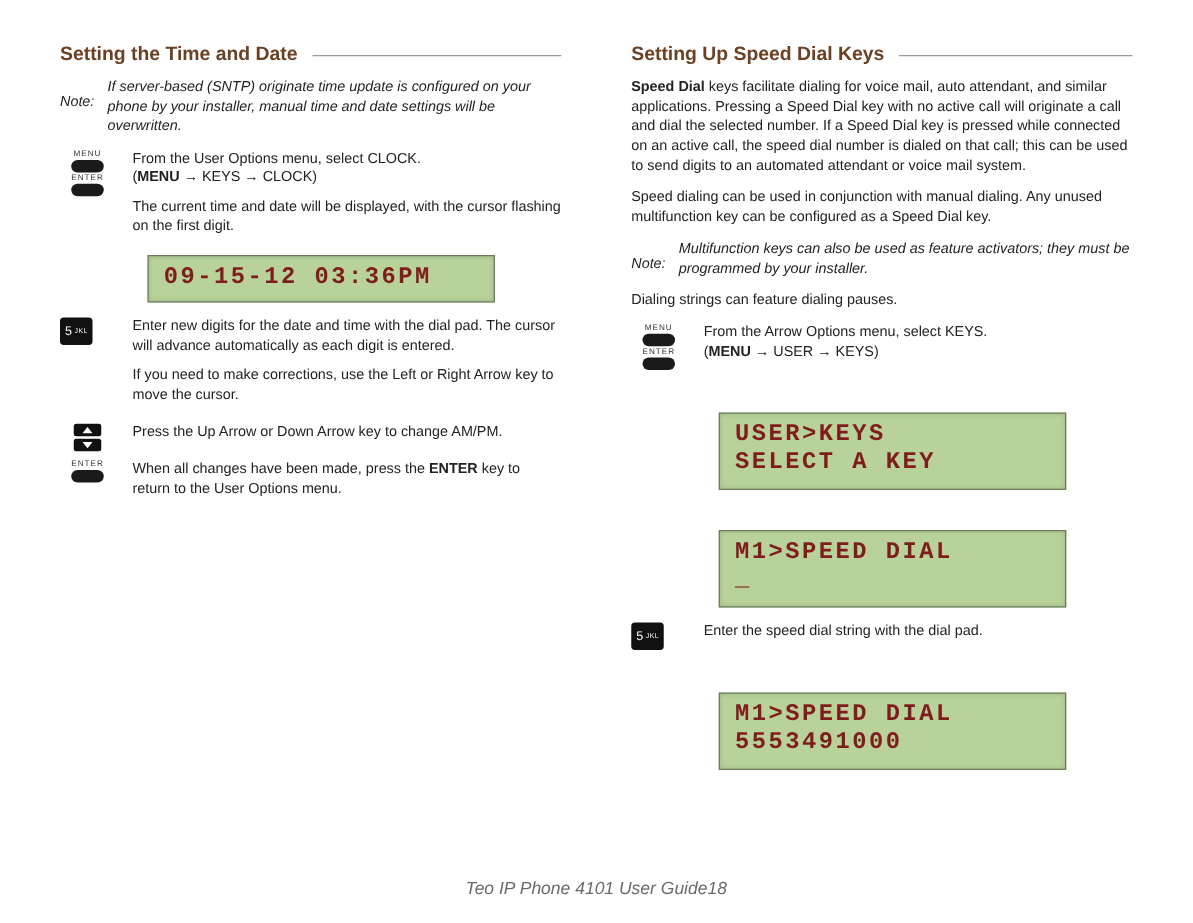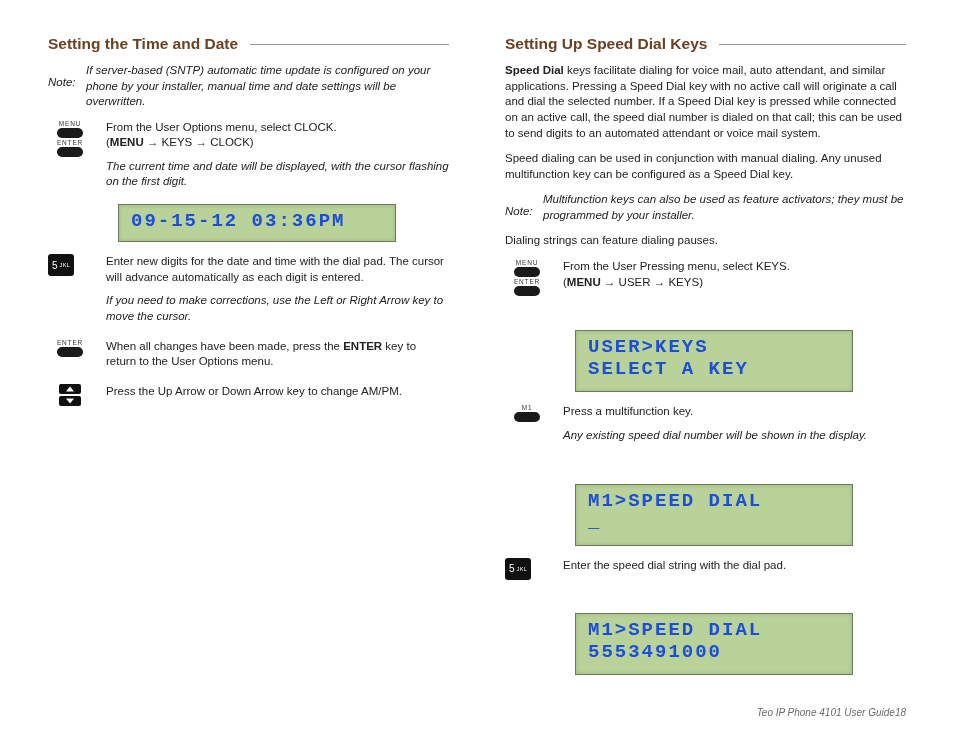--- a/index.html
+++ b/index.html
@@ -61,32 +61,32 @@
   }
   .step-icon {
     width: 58px;
     flex-shrink: 0;
   }
   .step-text {
     flex: 1;
     line-height: 1.36;
   }
   .step-text p { margin: 0 0 8px 0; }
-  .step-text .italic { font-style: italic; }
+  .step-text .italic { }
   .lcd {
     margin: 4px 0 12px 70px;
     background: #b8d29a;
     border: 1px solid #6b7a5a;
     box-shadow: inset 0 0 4px rgba(0,0,0,.15);
     padding: 6px 12px;
     font-family: "Courier New", monospace;
     font-weight: bold;
     font-size: 19px;
     letter-spacing: 2px;
-    color: #1d4ed8;
+    color: #7f1d1d;
     width: 252px;
     line-height: 1.15;
     white-space: pre;
     text-transform: uppercase;
   }
   .lcd.single { height: 24px; }
   .lcd.double { height: 48px; margin-top: 32px; }
   .btn-stack {
     display: flex;
     flex-direction: column;
@@ -143,42 +143,42 @@
     border-left: 4px solid transparent;
     border-right: 4px solid transparent;
     border-top: 5px solid #fff;
   }
   .footer {
     position: absolute;
     bottom: 20px;
     left: 48px;
     right: 48px;
     display: flex;
-    justify-content: flex-end;
+    justify-content: center;
     font-style: italic;
-    font-size: 10px;
+    font-size: 14px;
     color: #6a6a6a;
   }
   .bold { font-weight: bold; font-style: normal; text-align: center;}
   p.body { margin: 0 0 10px 0; line-height: 1.36; }
 </style>
 </head>
 <body>
 
 <div class="page">
   <div class="cols">
 
     <div class="col">
       <h2 class="section">
           <span>Setting the Time and Date</span>
         </h2>
 
       <div class="note-block">
         <div class="note-label">Note:</div>
-        <div class="note-body">If server-based (SNTP) automatic time update is configured on your phone by your installer, manual time and date settings will be overwritten.</div>
+        <div class="note-body">If server-based (SNTP) originate time update is configured on your phone by your installer, manual time and date settings will be overwritten.</div>
       </div>
 
       <div class="step">
         <div class="step-icon">
           <div class="btn-stack">
             <div class="btn-label">MENU</div>
             <div class="pill"></div>
             <div class="btn-label">ENTER</div>
             <div class="pill"></div>
           </div>
@@ -202,41 +202,41 @@
           </div>
         </div>
         <div class="step-text">
           <p>Enter new digits for the date and time with the dial pad. The cursor will advance automatically as each digit is entered.</p>
           <p class="italic">If you need to make corrections, use the Left or Right Arrow key to move the cursor.</p>
         </div>
       </div>
 
       <div class="step">
         <div class="step-icon">
+          <div class="btn-stack" style="gap:2px">
+            <div class="arrow-up"></div>
+            <div class="arrow-down"></div>
+          </div>
+        </div>
+        <div class="step-text">
+          <p>Press the Up Arrow or Down Arrow key to change AM/PM.</p>
+        </div>
+      </div>
+
+      <div class="step">
+        <div class="step-icon">
           <div class="btn-stack">
             <div class="btn-label">ENTER</div>
             <div class="pill"></div>
           </div>
         </div>
         <div class="step-text">
           <p>
             <span>When all changes have been made, press the </span><span class="bold">ENTER</span><span> key to return to the User Options menu.</span>
           </p>
-        </div>
-      </div>
-
-      <div class="step">
-        <div class="step-icon">
-          <div class="btn-stack" style="gap:2px">
-            <div class="arrow-up"></div>
-            <div class="arrow-down"></div>
-          </div>
-        </div>
-        <div class="step-text">
-          <p>Press the Up Arrow or Down Arrow key to change AM/PM.</p>
         </div>
       </div>
     </div>
 
     <div class="col">
       <h2 class="section">
           <span>Setting Up Speed Dial Keys</span>
         </h2>
 
       <p class="body">
@@ -255,41 +255,29 @@
         <div class="step-icon">
           <div class="btn-stack">
             <div class="btn-label">MENU</div>
             <div class="pill"></div>
             <div class="btn-label">ENTER</div>
             <div class="pill"></div>
           </div>
         </div>
         <div class="step-text">
           <p>
-            <span>From the User Pressing menu, select KEYS.</span><br>
+            <span>From the Arrow Options menu, select KEYS.</span><br>
             <span>(</span><span class="bold">MENU</span><span> → USER → KEYS)</span>
           </p>
         </div>
       </div>
 
       <div class="lcd double">USER&gt;KEYS
 SELECT A KEY</div>
 
-      <div class="step">
-        <div class="step-icon">
-          <div class="btn-stack">
-            <div class="btn-label">M1</div>
-            <div class="pill"></div>
-          </div>
-        </div>
-        <div class="step-text">
-          <p>Press a multifunction key.</p>
-          <p class="italic">Any existing speed dial number will be shown in the display.</p>
-        </div>
-      </div>
 
       <div class="lcd double">M1&gt;SPEED DIAL
 _</div>
 
       <div class="step">
         <div class="step-icon">
           <div class="keybox">
             <span>5</span>
             <span class="sub">JKL</span>
           </div>

